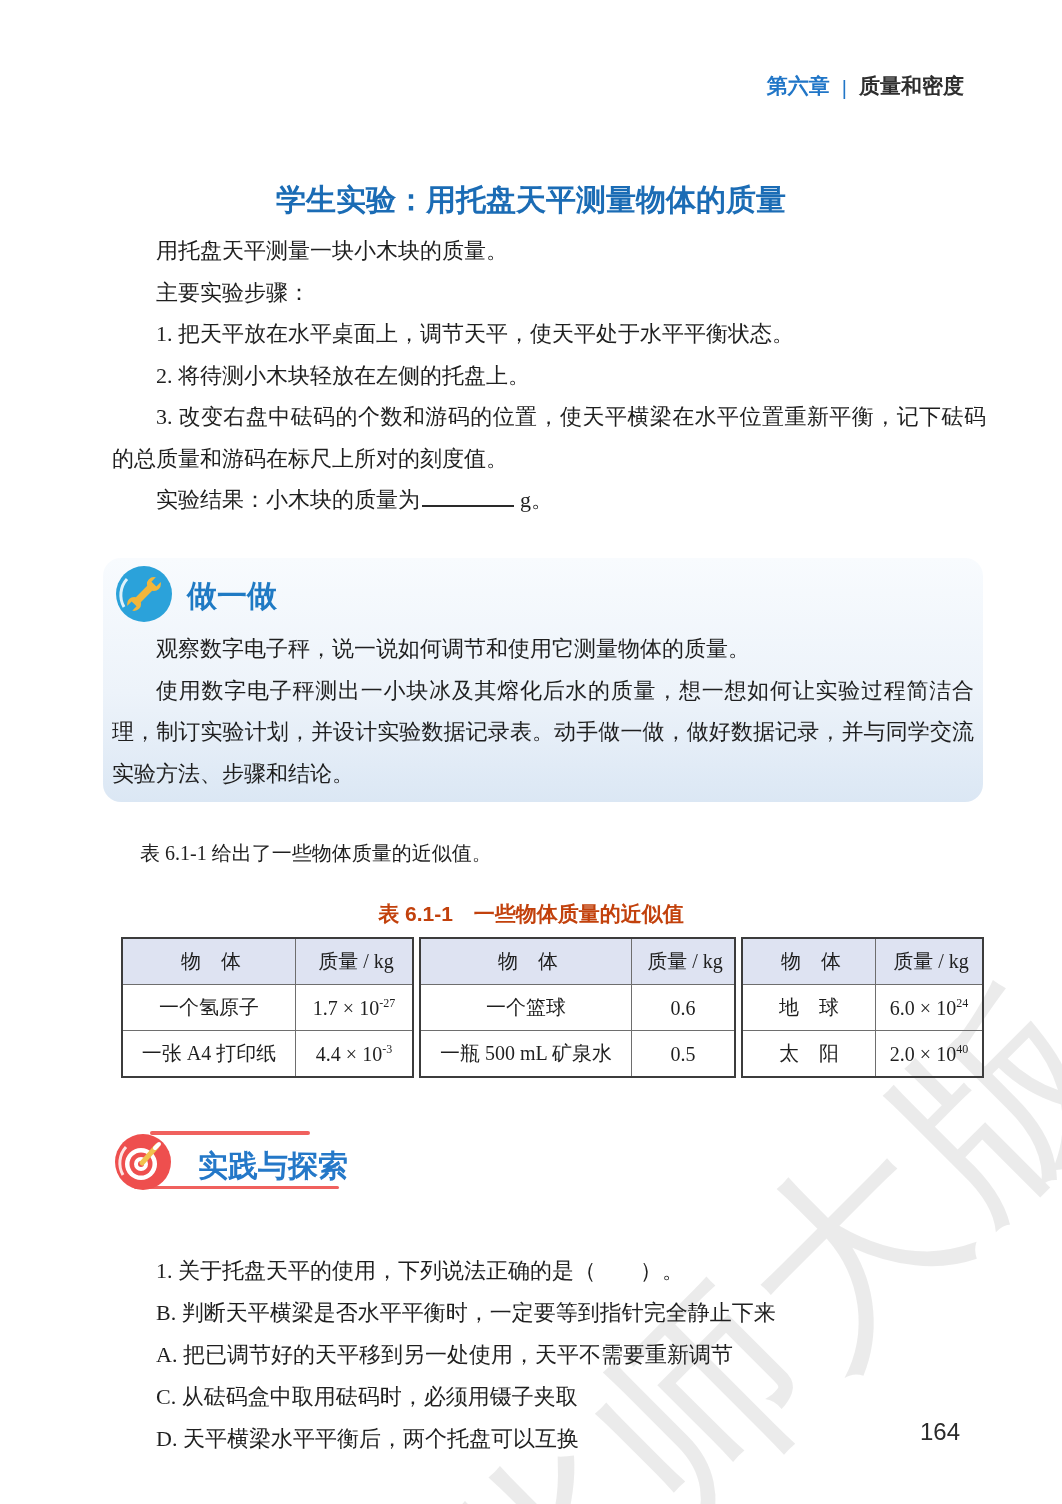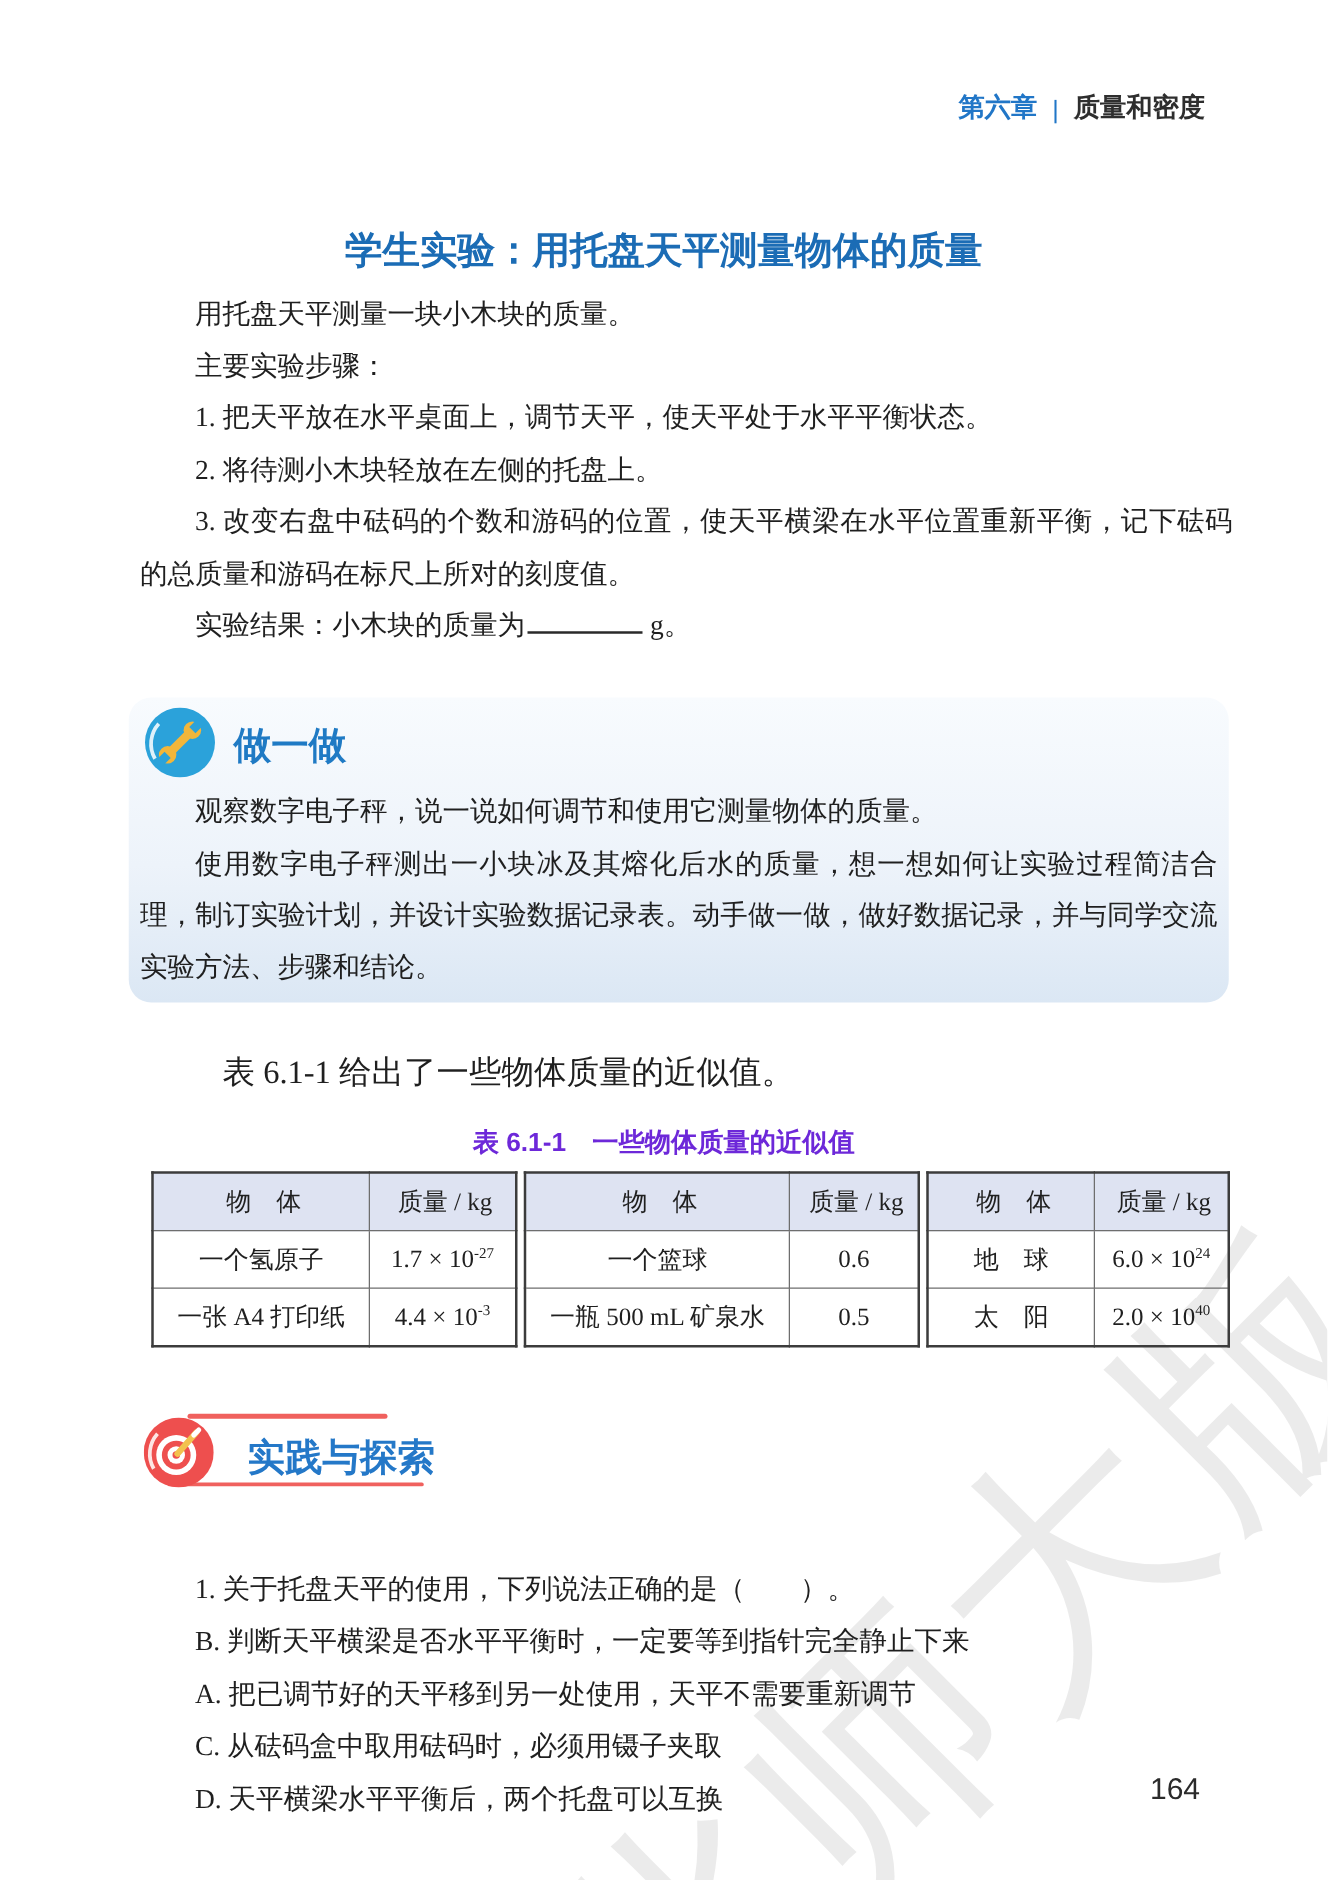--- a/index.html
+++ b/index.html
@@ -32,25 +32,25 @@
             font-size:30px;font-weight:bold;color:#1f7ac4;}
   .box-body{position:absolute;left:9px;top:70px;width:862px;font-size:22px;line-height:41.5px;}
 
   .decor{position:absolute;border-radius:4px;}
   .decor.b1{left:150px;top:561px;width:215px;height:4px;background:#2ba2da;}
   .decor.b2{left:124px;top:618px;width:195px;height:3px;background:#85c7e8;}
   .decor.r1{left:150px;top:1131px;width:160px;height:4px;background:#f0615e;}
   .decor.r2{left:134px;top:1186px;width:205px;height:3px;background:#f0615e;}
 
   
-  .table-intro{position:absolute;left:126px;top:840px;width:874px;font-size:26px;}
+  .table-intro{position:absolute;left:100px;top:840px;width:874px;font-size:20px;}
   .table-intro p{margin:0;text-indent:2em;}
   .table-caption{position:absolute;left:0;top:900px;width:100%;text-align:center;
                  font-family:"Liberation Sans","DejaVu Sans",sans-serif;
-                 font-size:21px;font-weight:bold;color:#6d28d9;}
+                 font-size:21px;font-weight:bold;color:#c2410c;}
   .table-wrap{position:absolute;left:121px;top:937px;display:flex;gap:5px;}
   .mtable{border-collapse:collapse;font-size:20px;text-align:center;}
   .mtable th,.mtable td{border:1.5px solid #6e6e6e;padding:0 8px;height:45px;}
   .mtable{border:2.5px solid #3c3c3c;}
   .mtable th{background:#dee3f2;font-weight:normal;font-size:20px;padding-left:12px;}
   .mtable sup{font-size:12px;}
   .g1 .c-obj{width:152px;} .g1 .c-mass{width:96px;}
   .g2 .c-obj{width:190px;} .g2 .c-mass{width:82px;}
   .g3 .c-obj{width:112px;} .g3 .c-mass{width:86px;}
 

